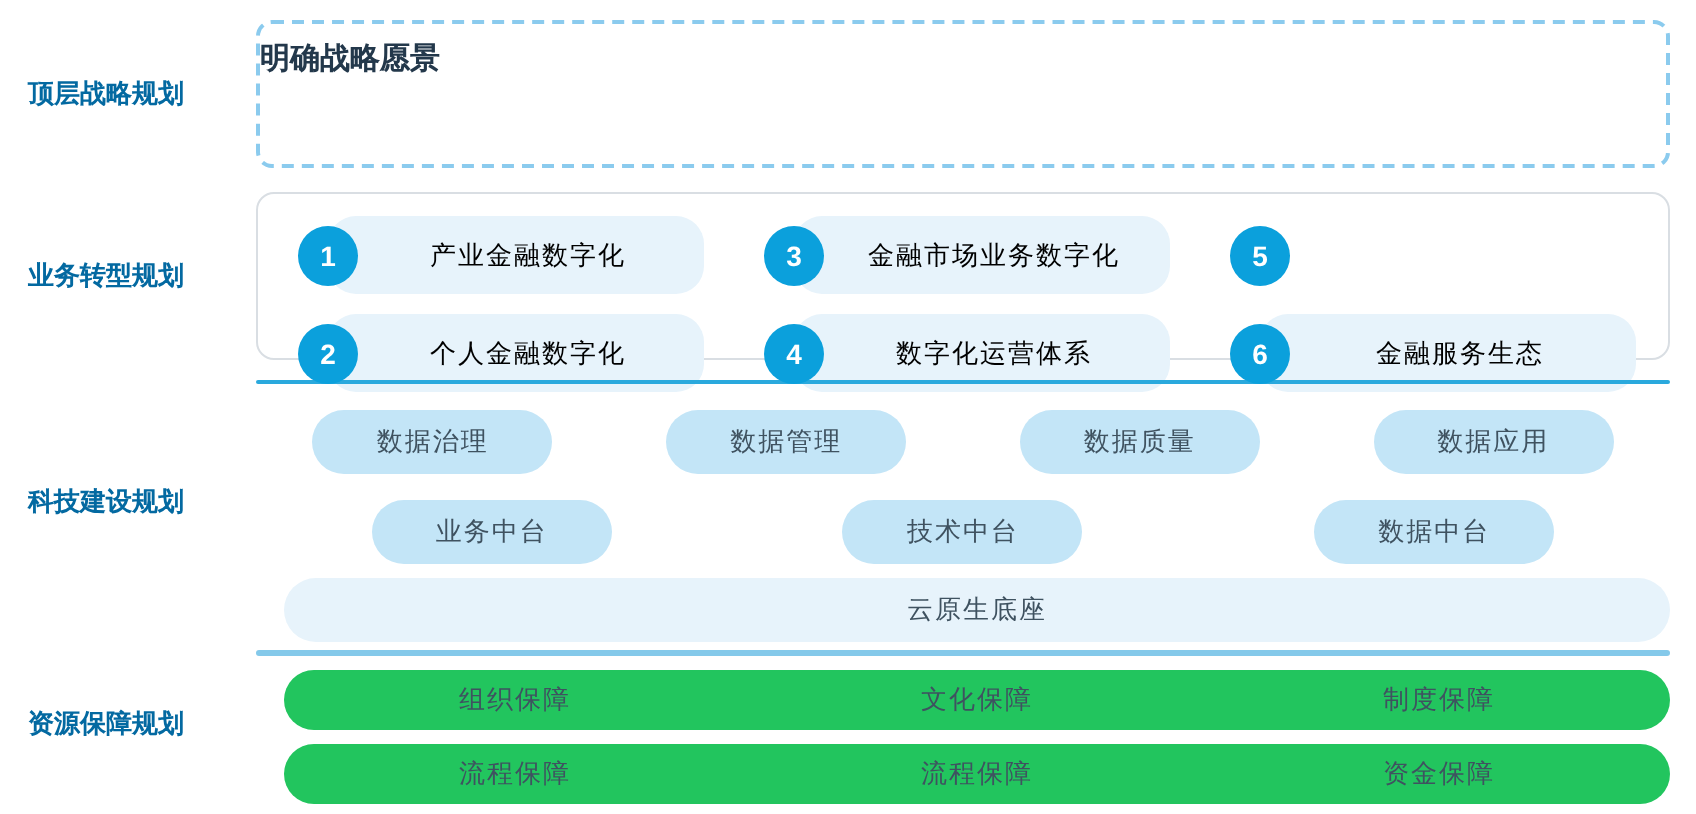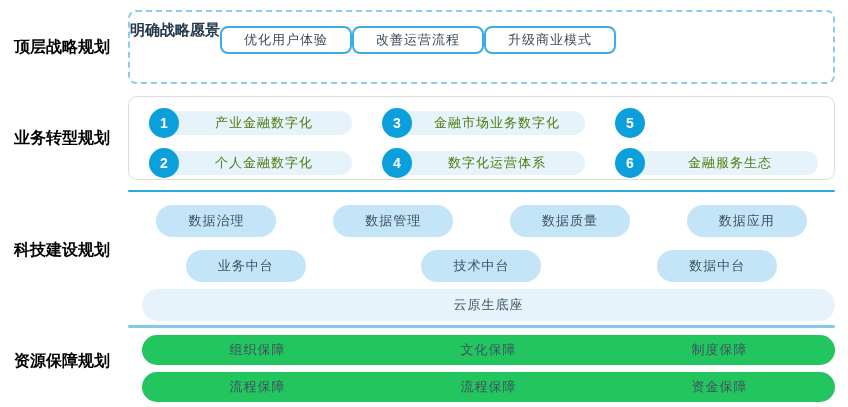--- a/index.html
+++ b/index.html
@@ -8,21 +8,21 @@
   .canvas{
     position:relative; width:848px; height:407px; background:#ffffff;
     overflow:hidden; color:#35414d;
   }
   .section-row{ display:flex; }
   .label-col{
     width:128px; flex:0 0 128px; display:flex; align-items:center;
     padding-left:14px;
   }
   .section-label{
-    font-size:16px; font-weight:bold; color:#000000; white-space:nowrap;font-family:Liberation Serif, serif;
+    font-size:13px; font-weight:bold; color:#0369a1; white-space:nowrap;font-family:Liberation Serif, serif;
   }
   .content-col{ flex:1; margin-right:13px; }
 
   
   .row-s1{ margin-top:10px; height:74px; }
   .vision-box{
     height:74px; border:2px dashed #8bcbee; border-radius:8px;
     display:flex; flex-direction:row; padding-top:8px;
   }
   .vision-title{
@@ -46,23 +46,23 @@
     display:grid; grid-template-columns:repeat(3,1fr); grid-template-rows:repeat(2,1fr);
     grid-auto-flow:column; column-gap:30px; row-gap:10px; padding:11px 16px 11px 20px;
   }
   .num-item{ display:flex; align-items:center; }
   .num-badge{
     width:30px; height:30px; flex:0 0 30px; border-radius:50%;
     background:#0ba0dc; color:#ffffff; font-weight:bold; font-size:14px;
     display:flex; align-items:center; justify-content:center; position:relative; z-index:1;
   }
   .num-pill{
-    flex:1; height:24px; margin-left:-15px; border-radius:14px;
+    flex:1; height:39px; margin-left:-15px; border-radius:14px;
     background:#e7f3fb; display:flex; align-items:center; justify-content:center;
-    font-size:13px; color:#4d7c0f; letter-spacing:1px; padding-left:12px;
+    font-size:13px; color:#000000; letter-spacing:1px; padding-left:12px;
   }
   .sep-thin{
     margin-top:10px; height:2px; background:#2aa9dd; border-radius:1px;
   }
   .pill{
     height:32px; border-radius:16px; display:flex; align-items:center; justify-content:center;
     font-size:13px; color:#3f5260; letter-spacing:1px;
   }
   .pill-med{ background:#c3e5f7; width:120px; }
   .data-pill-row{
@@ -97,25 +97,20 @@
 
 <div class="canvas">
 
   <div class="section-row row-s1">
     <div class="label-col">
       <div class="section-label">顶层战略规划</div>
     </div>
     <div class="content-col">
       <div class="vision-box">
         <div class="vision-title">明确战略愿景</div>
-        <div class="vision-btn-row">
-          <div class="vision-btn">优化用户体验</div>
-          <div class="vision-btn">改善运营流程</div>
-          <div class="vision-btn">升级商业模式</div>
-        </div>
       </div>
     </div>
   </div>
 
   <div class="section-row row-s2">
     <div class="label-col">
       <div class="section-label">业务转型规划</div>
     </div>
     <div class="content-col">
       <div class="business-box">

